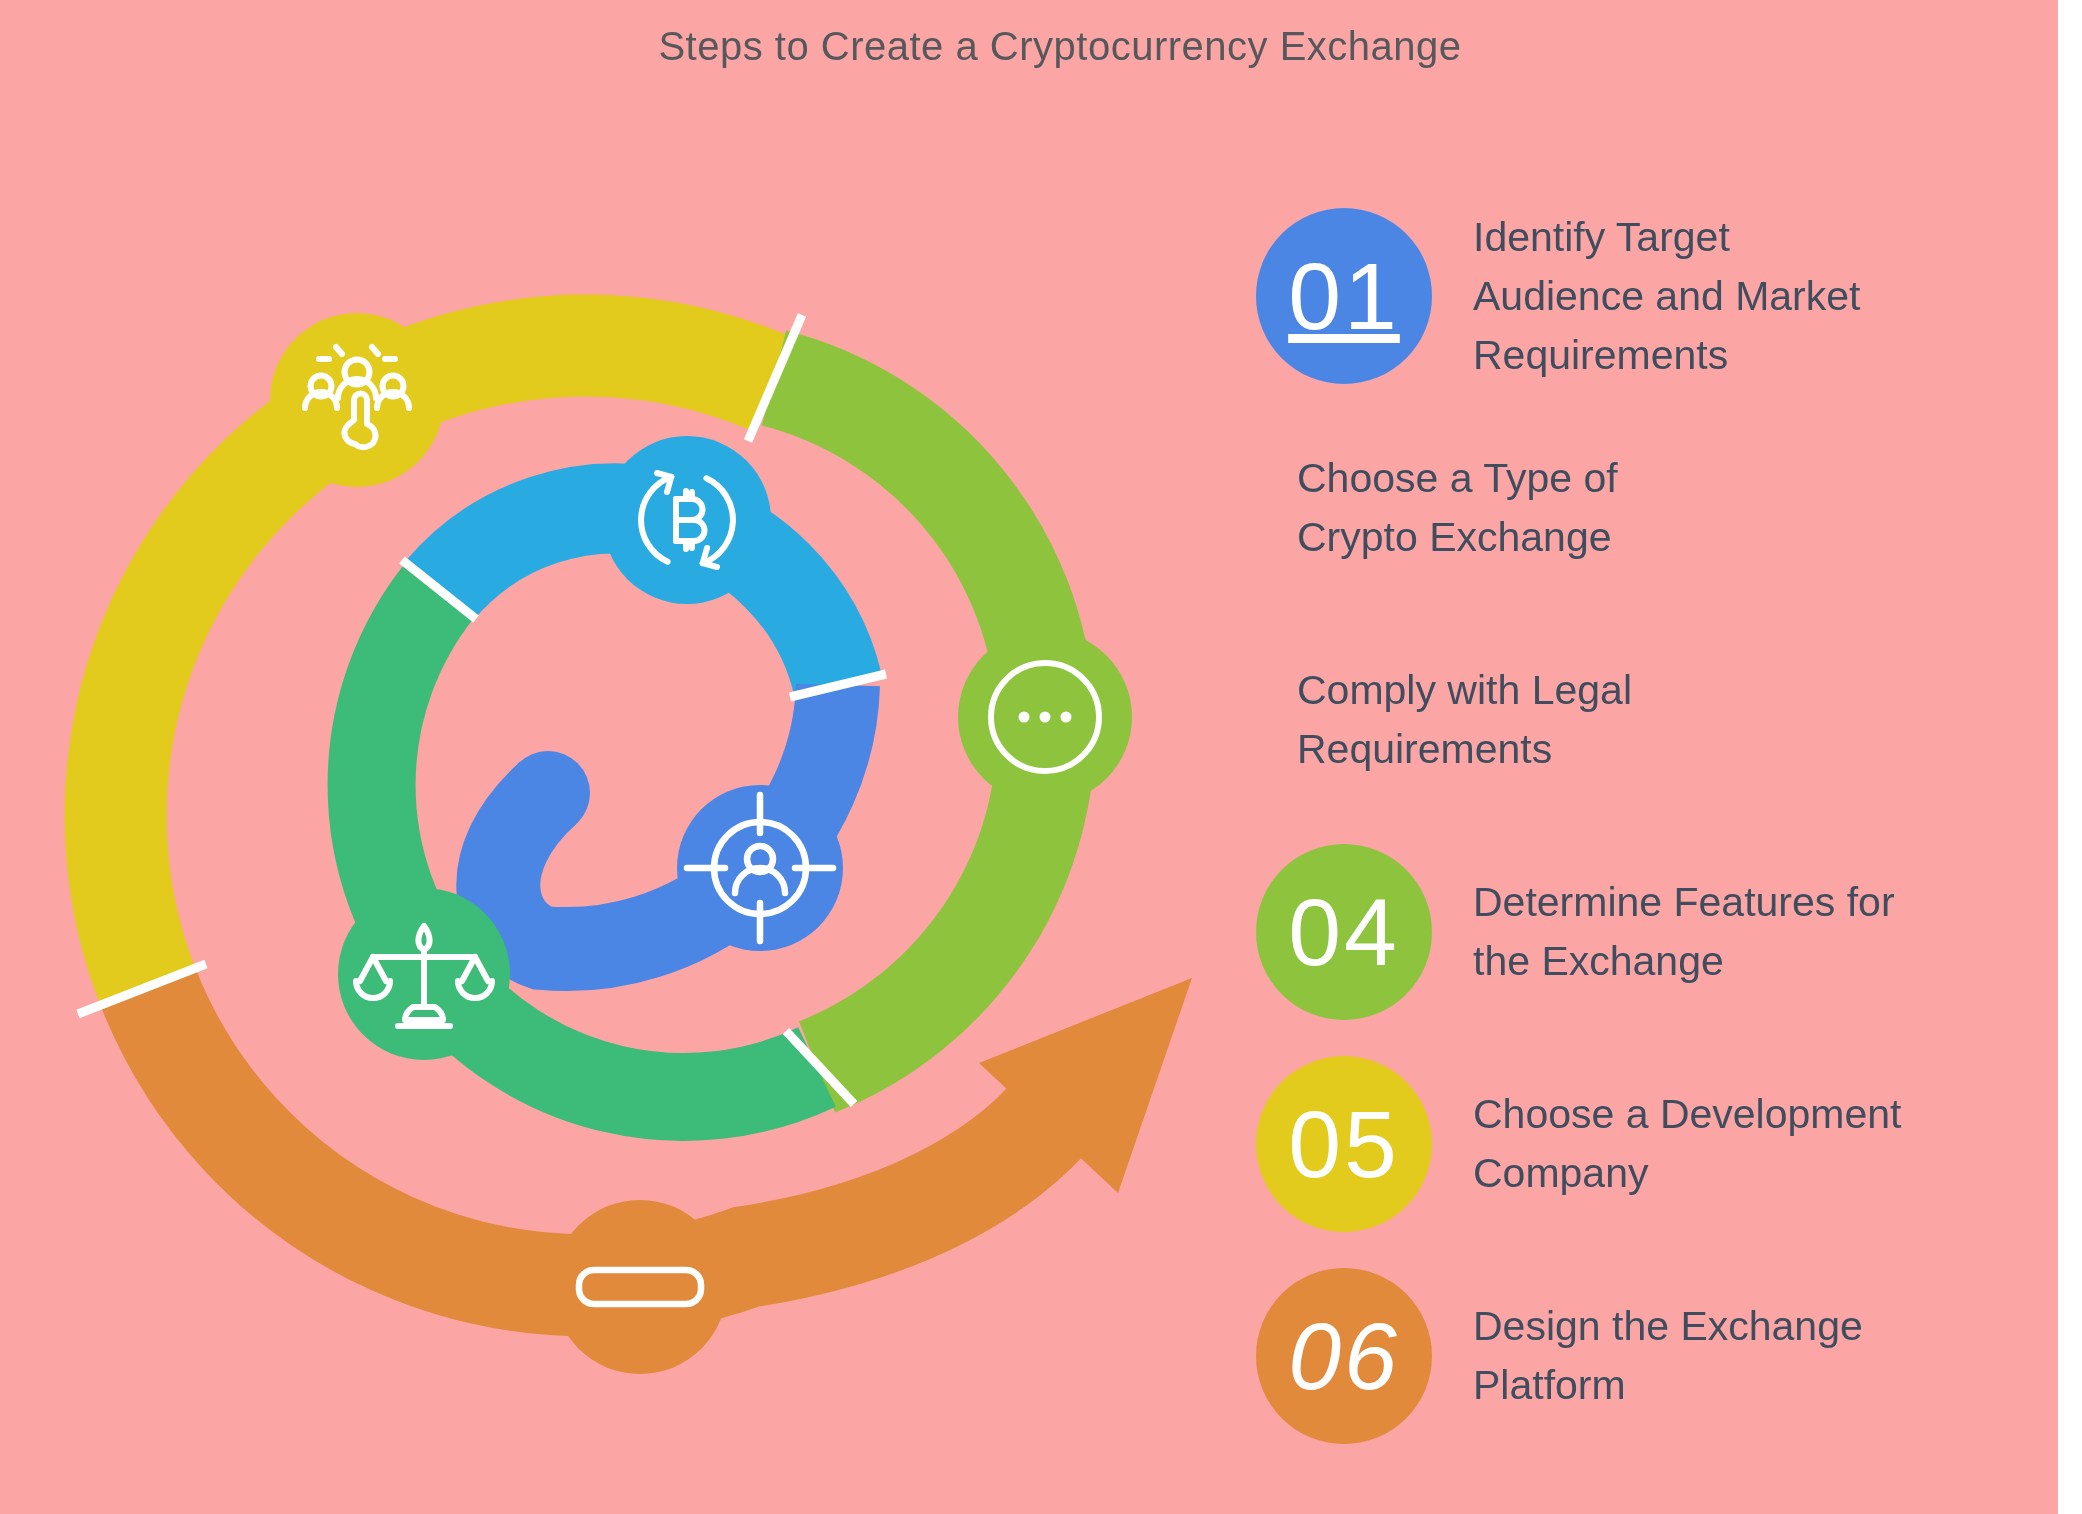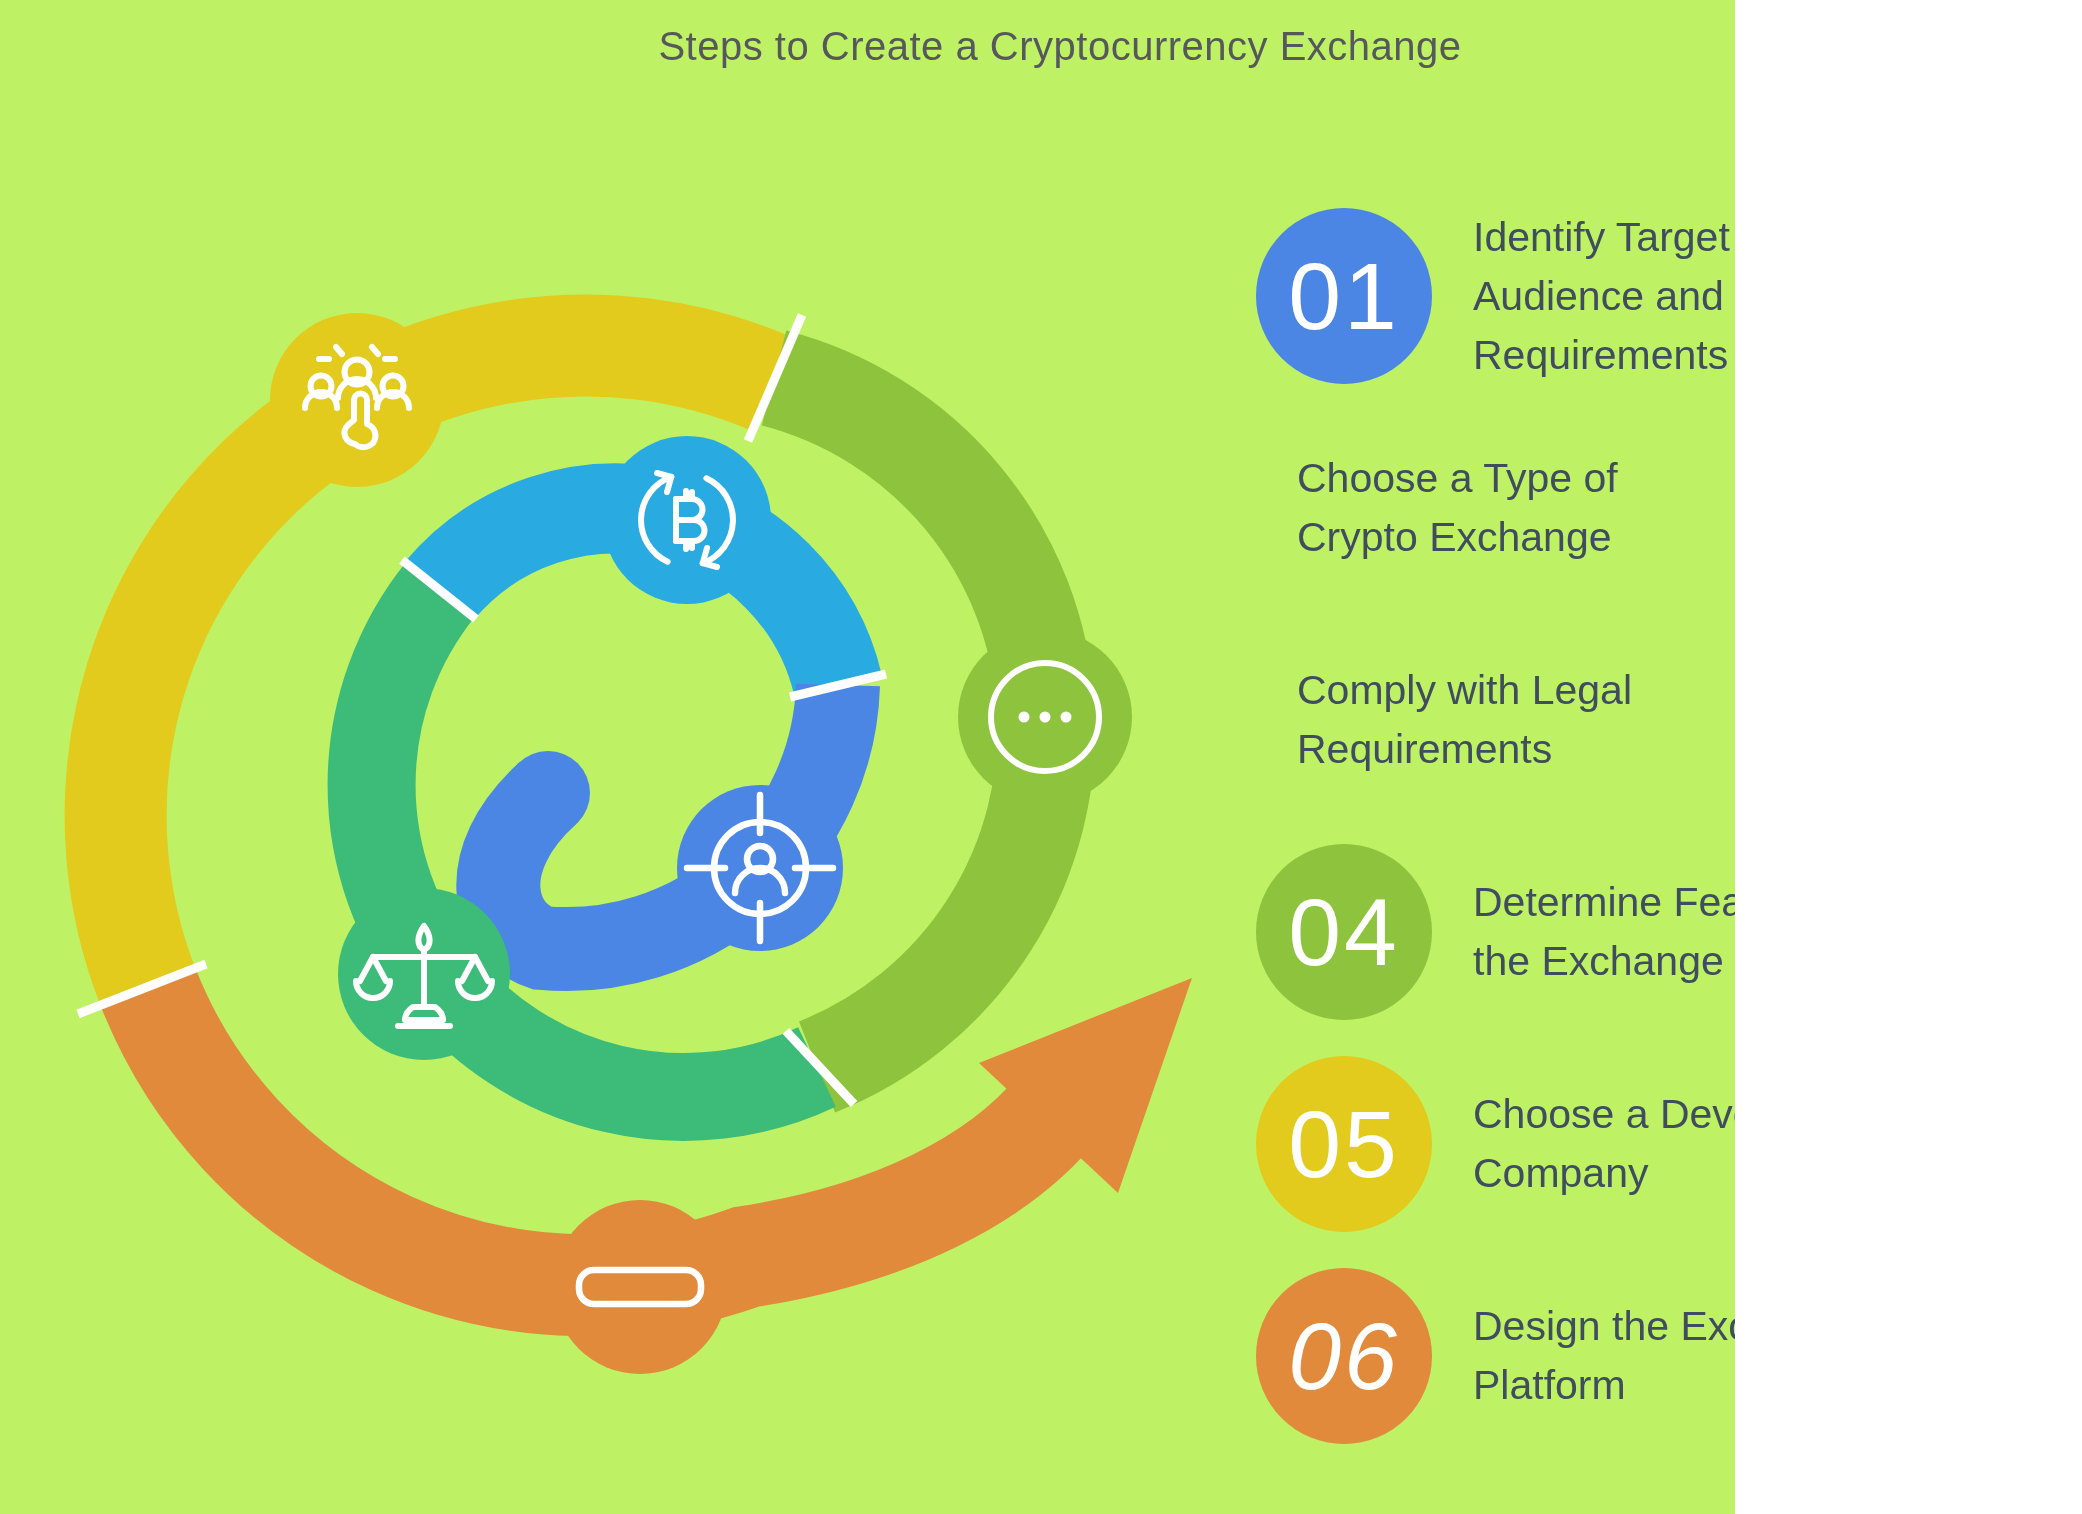--- a/index.html
+++ b/index.html
@@ -1,18 +1,18 @@
 <!DOCTYPE html>
 <html><head>
 <meta charset="utf-8">
 <style>
   * { margin:0; padding:0; box-sizing:border-box; }
   html,body { background:#ffffff; }
   body { font-family:"Liberation Sans", sans-serif; }
-  #app { position:relative; width:1735px; height:1514px; background:#bef264; overflow:hidden; }
+  #app { position:relative; width:2058px; height:1514px; background:#fca5a5; overflow:hidden; }
 
   .title { position:absolute; left:0; top:24px; width:2120px; text-align:center;
            font-size:40px; font-weight:400; color:#56585c; letter-spacing:0.5px; }
 
   #spiral-svg { position:absolute; left:0; top:0; }
 
   .step-item { position:absolute; left:1256px; display:flex; align-items:center; height:176px; }
   .step-bubble { width:176px; height:176px; border-radius:50%; flex:0 0 auto;
                  display:flex; align-items:center; justify-content:center;
                  color:#ffffff; font-size:95px; font-weight:100; letter-spacing:3px; line-height:1; }
@@ -105,21 +105,21 @@
       <path d="M -11 33 C -17 37 -19 42 -19 46 L 19 46 C 19 42 17 37 11 33 Z"></path>
       <path d="M -26 52 H 26"></path>
     </g>
 
     <g transform="translate(640,1287)" fill="none" stroke="#ffffff" stroke-width="6.5">
       <rect x="-61" y="-17" width="122" height="34" rx="15"></rect>
     </g>
   </svg>
 
   <div class="step-item" style="top:208px">
-    <div class="step-bubble" style="background-color: rgb(75, 134, 228);">01</div>
+    <div class="step-bubble" style="background-color: rgb(75, 134, 228); text-decoration: underline;">01</div>
     <div class="step-label">Identify Target
 Audience and Market
 Requirements</div>
   </div>
   <div class="step-item" style="top:420px">
     <div class="step-label">Choose a Type of
 Crypto Exchange</div>
   </div>
   <div class="step-item" style="top:632px">
     <div class="step-label">Comply with Legal

